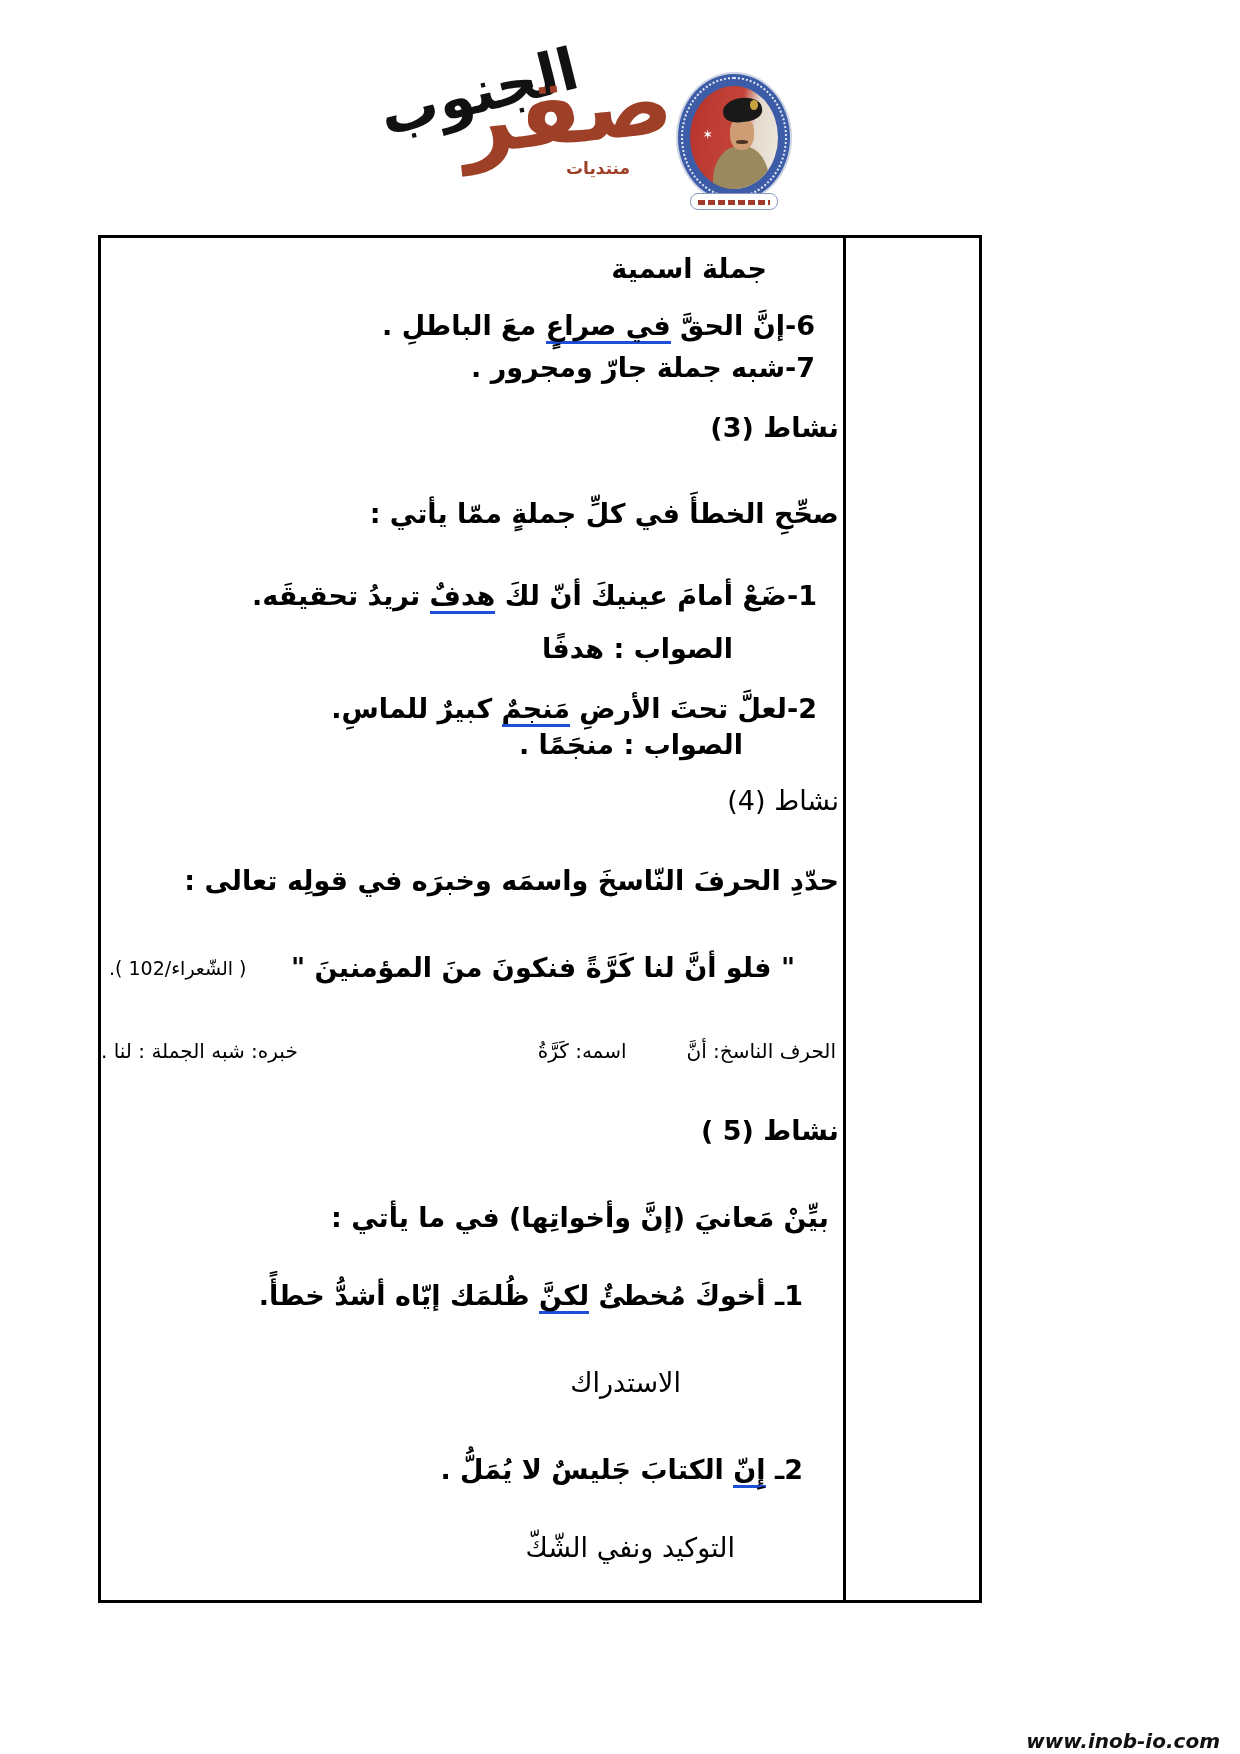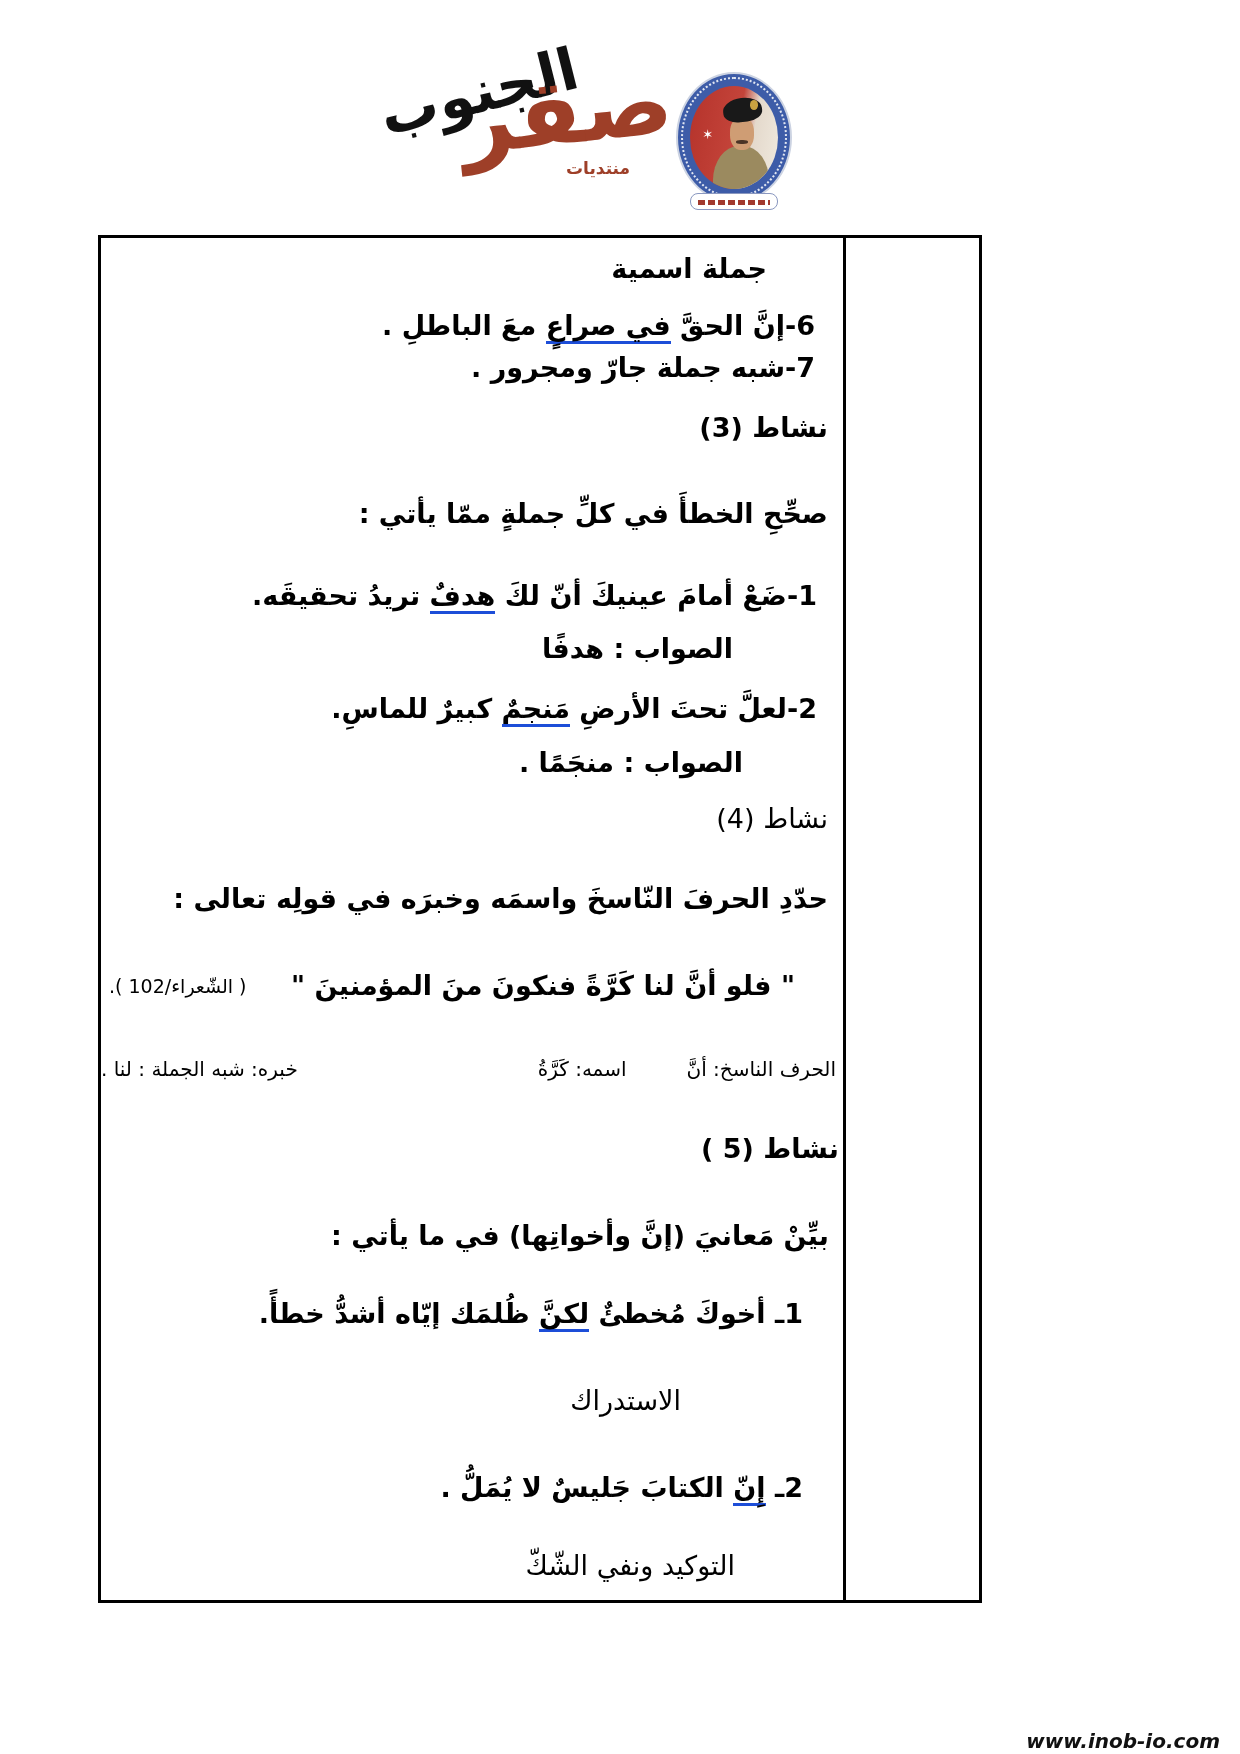--- a/index.html
+++ b/index.html
@@ -78,26 +78,26 @@
 
   .line {
     height:36px; line-height:36px; text-align:right; white-space:nowrap;
     font-size:27px;
   }
   .b   { font-weight:700; }
   .reg { font-weight:400; }
   .small { font-size:20px; font-weight:400; }
   .ul { border-bottom:3px solid #1d4ed8; }
 
-  .mt14{margin-top:6px}.mt17{margin-top:17px}.mt18{margin-top:18px}
+  .mt14{margin-top:6px}.mt17{margin-top:17px}.mt18{}
   .mt20{margin-top:20px}.mt21{margin-top:21px}.mt24{margin-top:24px}
   .mt42{margin-top:42px}.mt44{margin-top:44px}.mt46{margin-top:46px}
   .mt47{margin-top:47px}.mt50{margin-top:50px}.mt51{margin-top:51px}
 
-  .pr4{padding-right:4px}.pr12{padding-right:15px}
+  .pr4{padding-right:4px}.pr12{padding-right:4px}
   .pr14{padding-right:14px}.pr26{padding-right:26px}.pr28{padding-right:28px}
   .pr40{padding-right:40px}.pr76{padding-right:76px}.pr100{padding-right:100px}
   .pr110{padding-right:110px}.pr148{padding-right:108px}.pr162{padding-right:162px}
 
   .verse-line {
     display:flex; justify-content:space-between; align-items:center;
     padding-right:48px; padding-left:8px;
   }
   .verse-quote { font-size:27px; font-weight:700; }
   .verse-ref   { font-size:19px; font-weight:400; }

